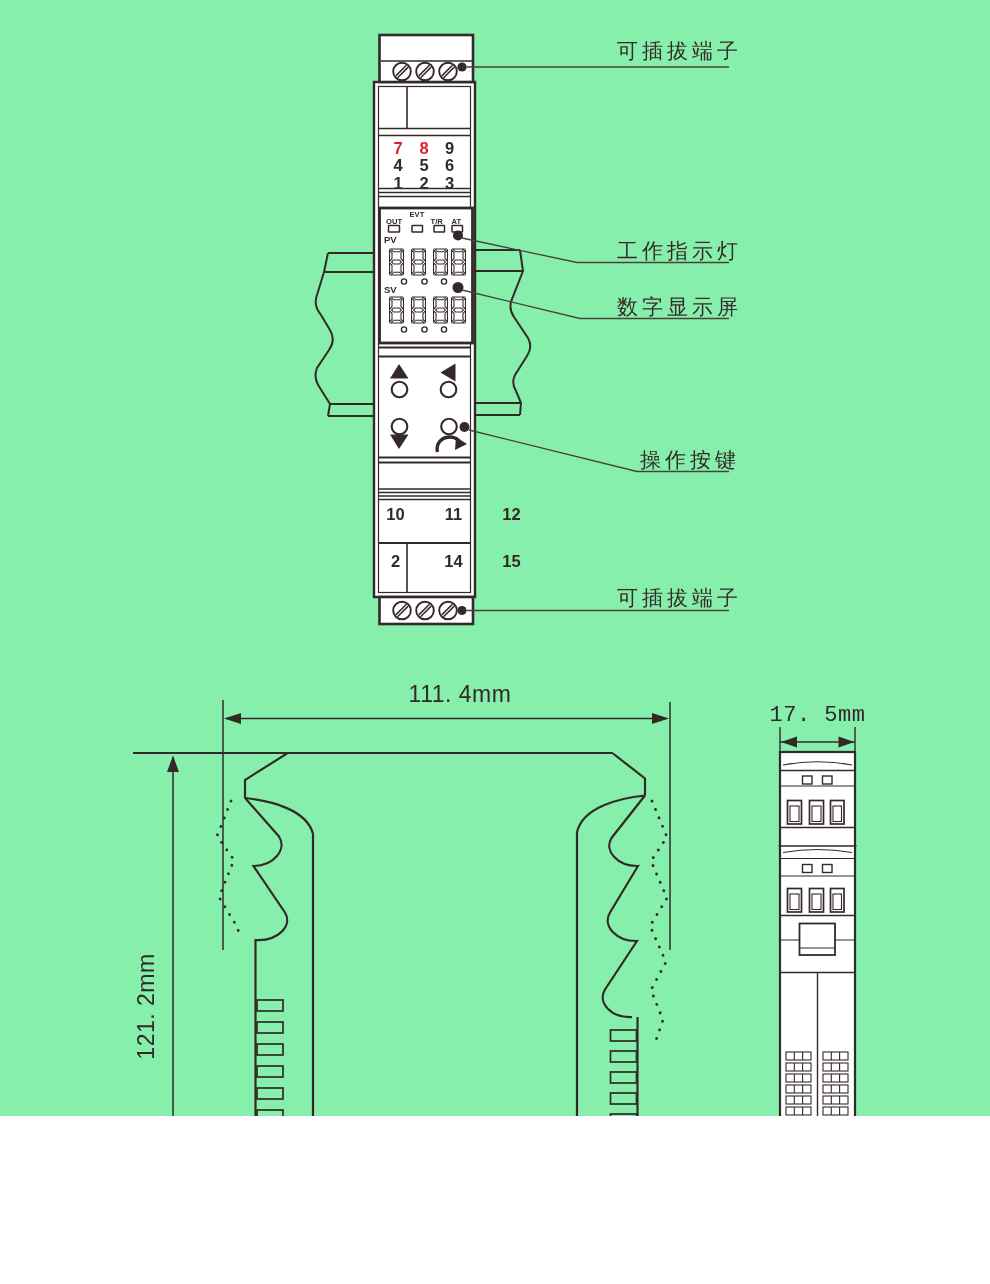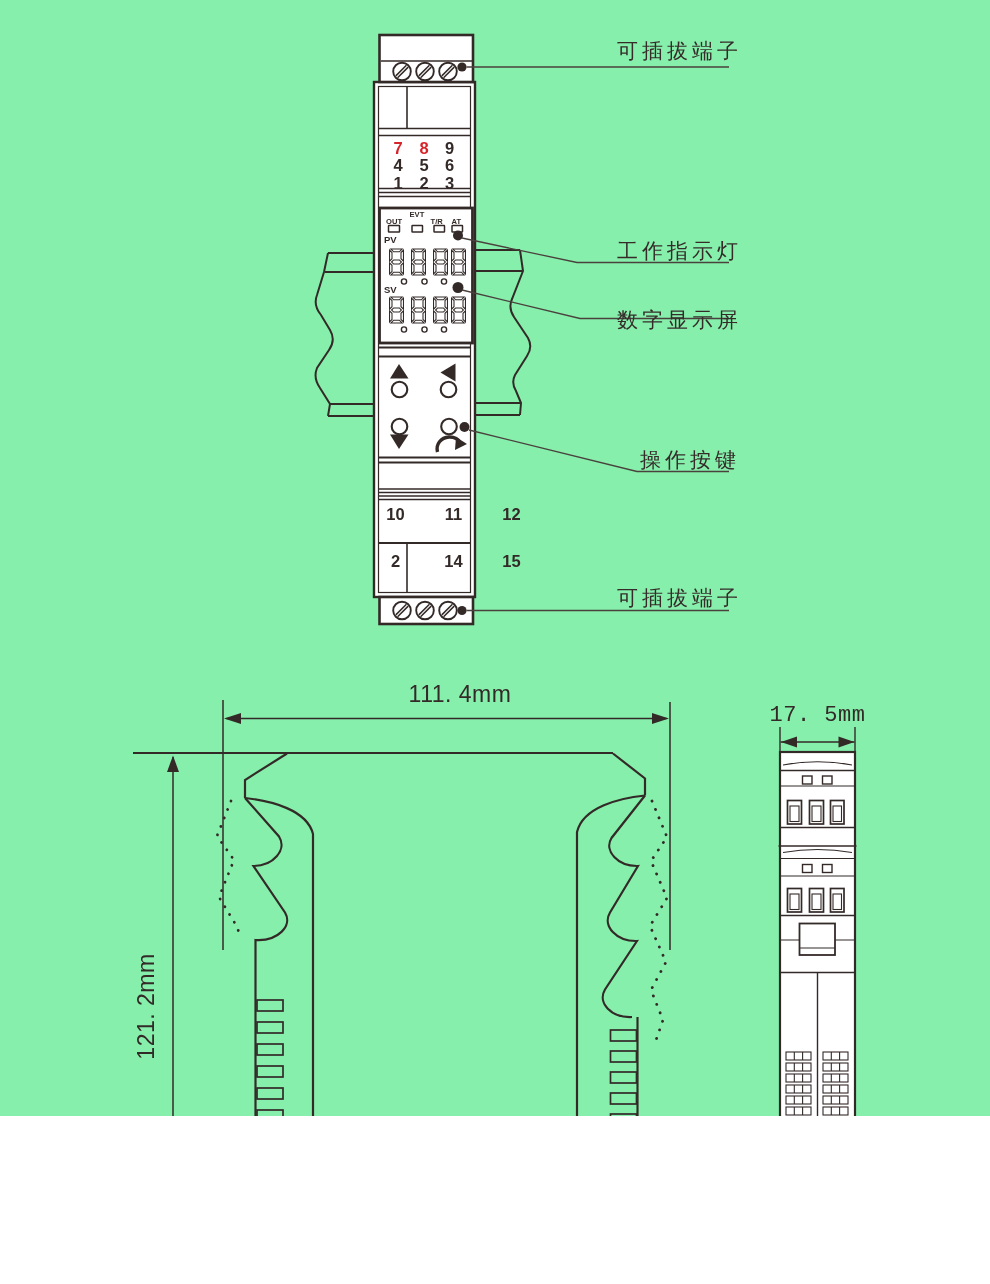--- a/index.html
+++ b/index.html
@@ -362,21 +362,21 @@
       <rect x="823" y="1107" width="25" height="8"></rect>
           <path d="M831.3,1107 V1115 M839.6,1107 V1115"></path>
       <rect x="823" y="1118" width="25" height="8"></rect>
           <path d="M831.3,1118 V1126 M839.6,1118 V1126"></path>
     </g>
   </g>
 </svg>
 
 <div class="callout" style="left:617px;top:37px;">可插拔端子</div>
 <div class="callout" style="left:617px;top:237px;">工作指示灯</div>
-<div class="callout" style="left:617px;top:306px;">数字显示屏</div>
+<div class="callout" style="left:617px;top:293px;">数字显示屏</div>
 <div class="callout" style="left:640px;top:446px;">操作按键</div>
 <div class="callout" style="left:617px;top:584px;">可插拔端子</div>
 
 <div class="tgrid tgrid-top">
   <span class="red">7</span>
   <span class="red">8</span>
   <span>9</span>
   <span>4</span>
   <span>5</span>
   <span>6</span>

